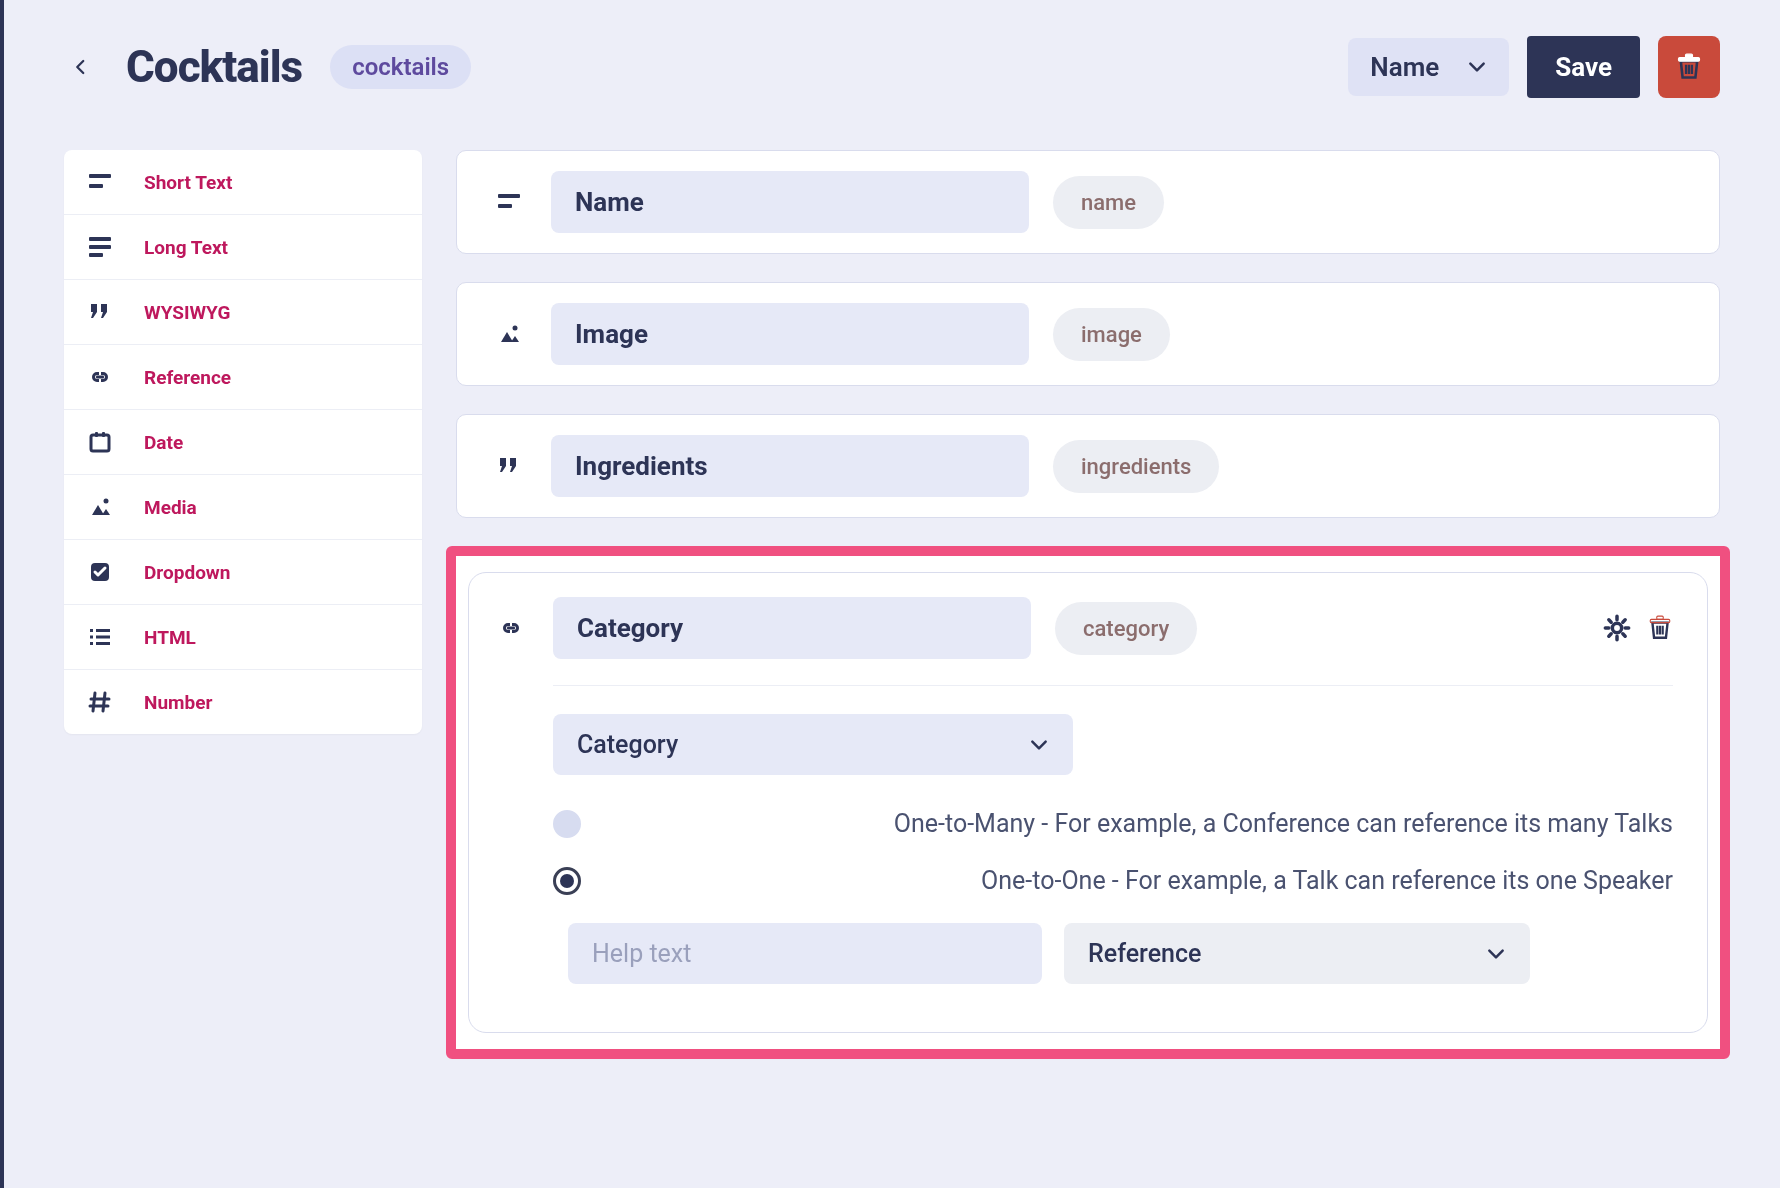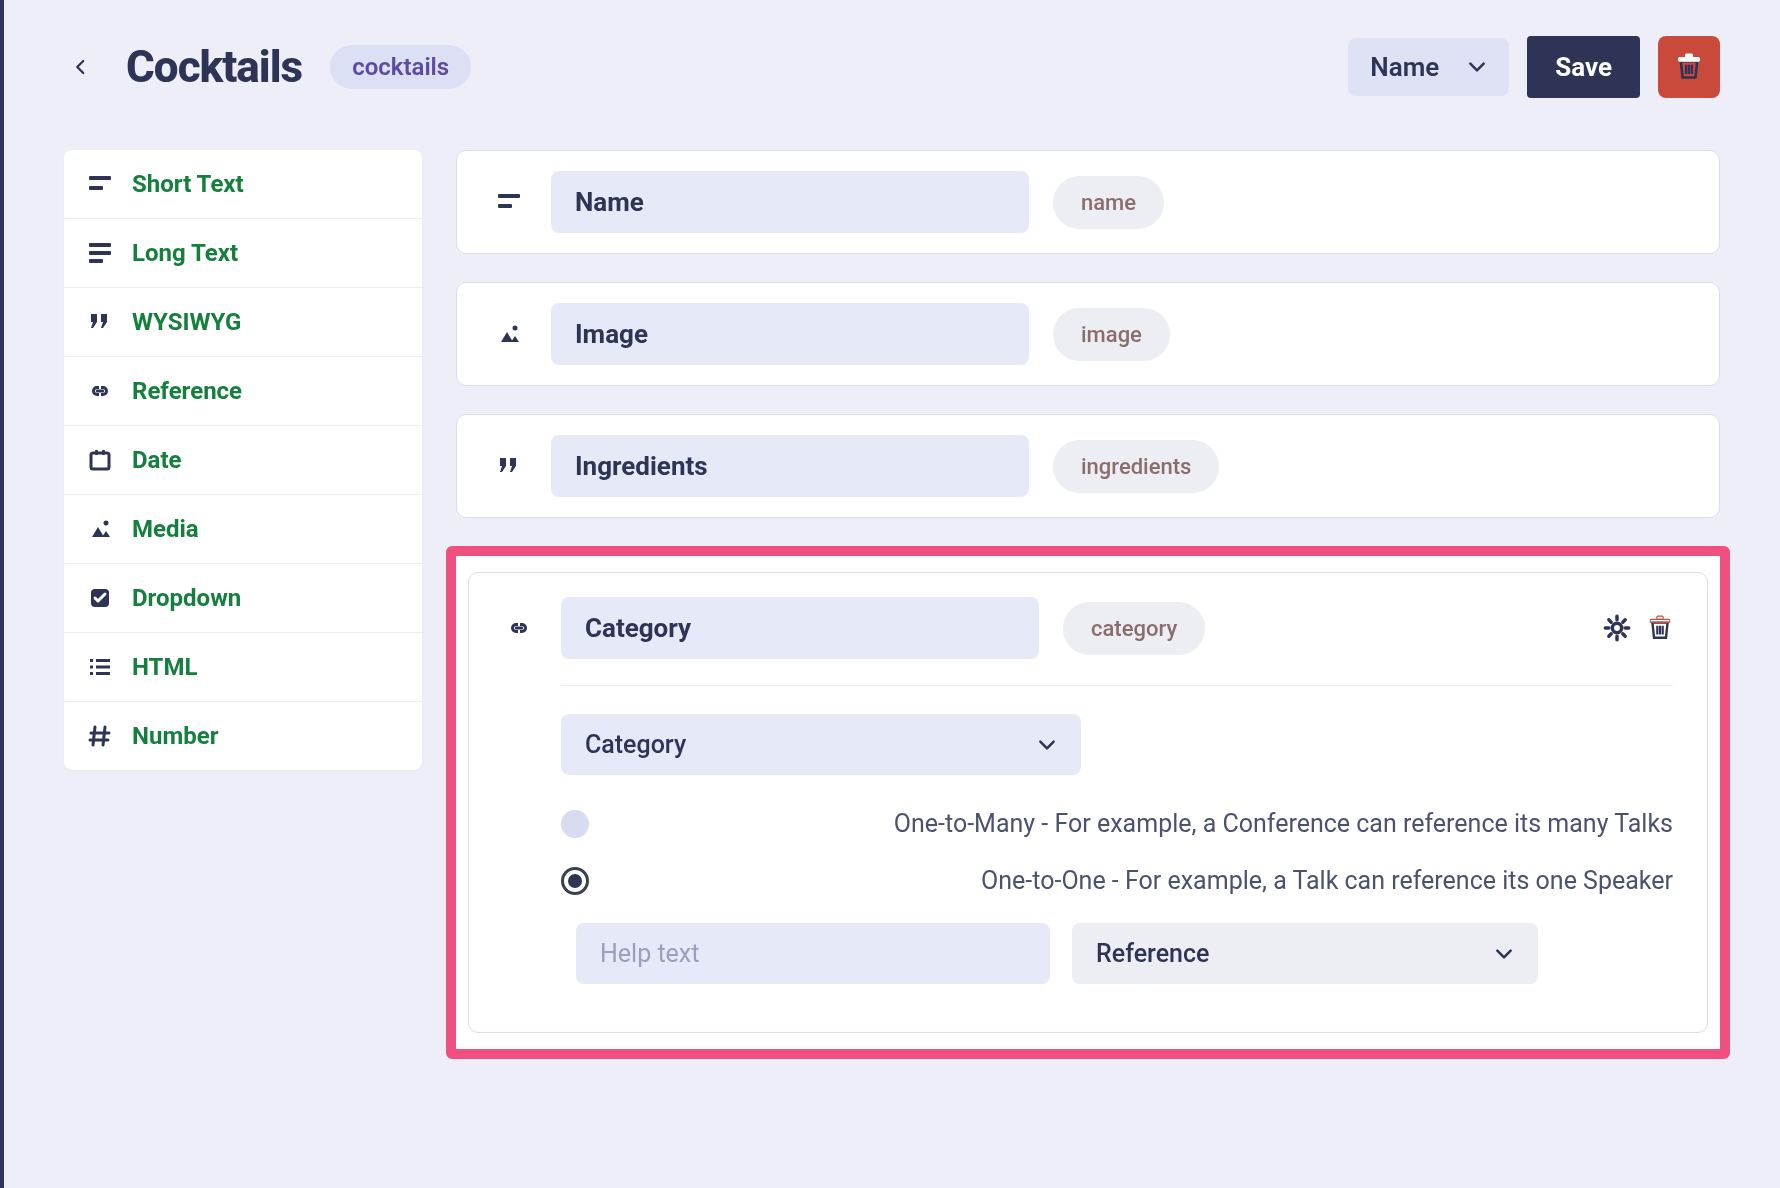--- a/index.html
+++ b/index.html
@@ -95,26 +95,26 @@
   .sidebar {
     width: 358px;
     background: #fff;
     border-radius: 8px;
     box-shadow: 0 1px 2px rgba(0,0,0,0.04);
     overflow: hidden;
   }
   .sidebar-item {
     display: flex;
     align-items: center;
-    gap: 18px;
+    gap: 30px;
     padding: 20px 22px;
     border-bottom: 1px solid #eceef5;
-    font-size: 24px;
+    font-size: 19px;
     font-weight: 700;
-    color: #15803d;
+    color: #be185d;
     cursor: pointer;
   }
   .sidebar-item:last-child { border-bottom: none; }
   .sidebar-icon { width: 28px; display:flex; justify-content:center; color:#2d3456; }
 
   
   .main {
     flex: 1;
     display: flex;
     flex-direction: column;
@@ -158,23 +158,23 @@
   .highlight-wrap {
     border: 10px solid #f05080;
     border-radius: 6px;
     background: #fff;
     margin-left: -10px;
     margin-right: -10px;
   }
   .highlight-inner {
     background: #fff;
     border: 1px solid #d9dced;
-    border-radius: 10px;
+    border-radius: 18px;
     margin: 16px 12px;
-    padding: 24px 34px 48px 32px;
+    padding: 24px 34px 48px 24px;
   }
   .cat-head {
     display: flex;
     align-items: center;
     gap: 24px;
   }
   .cat-head .spacer { flex: 1; }
   .cat-actions { display:flex; align-items:center; gap:16px; }
   .icon-btn { display:flex; align-items:center; justify-content:center; cursor:pointer; }
 

